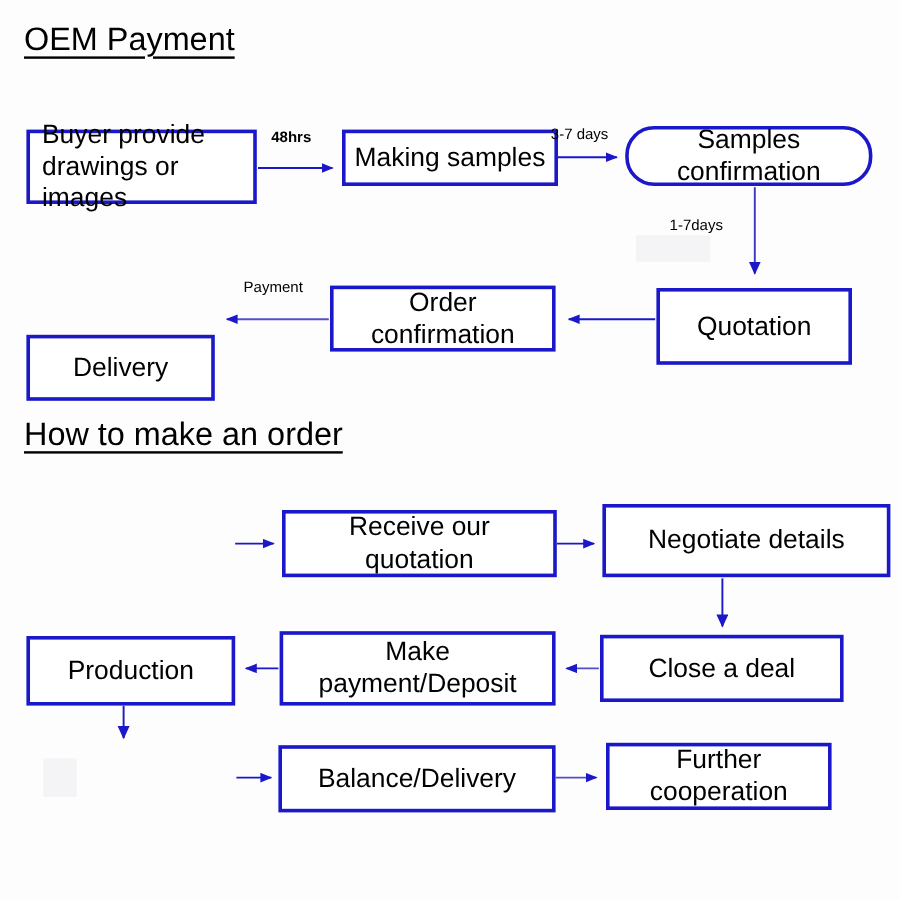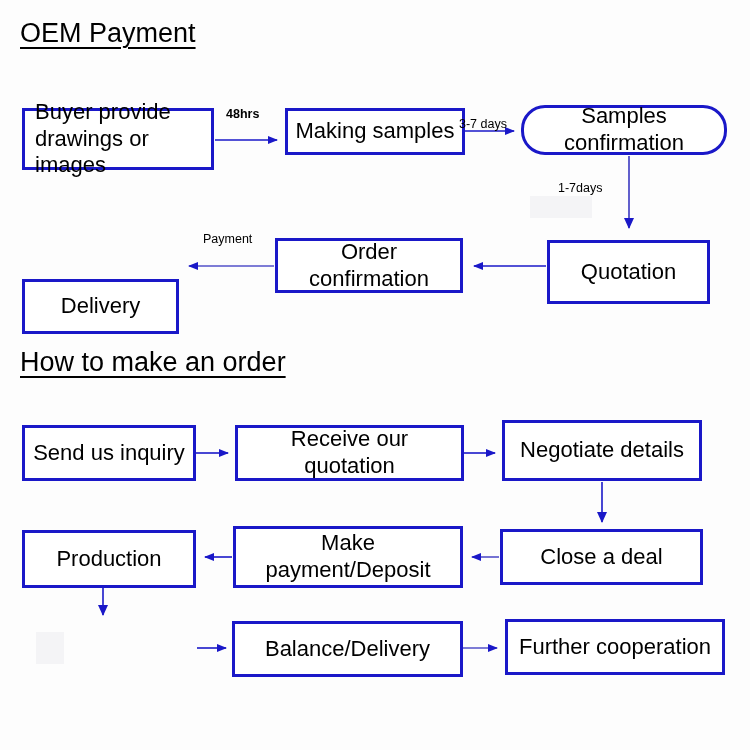--- a/index.html
+++ b/index.html
@@ -135,38 +135,37 @@
   <div class="node" style="left:521px; top:105px; width:206px; height:50px;border-radius:24px;">Samples confirmation</div>
 
   <div class="node" style="left:547px; top:240px; width:163px; height:64px;">Quotation</div>
 
   <div class="node" style="left:275px; top:238px; width:188px; height:55px;">Order confirmation</div>
 
   <div class="node" style="left:22px; top:238px; width:157px; height:55px;margin-top:41px;">Delivery</div>
 
   <div class="edge-label" style="left:226px; top:107px;font-weight:bold;">48hrs</div>
 
-  <div class="edge-label" style="left:459px; top:105px;margin-top:12px;">3-7 days</div>
+  <div class="edge-label" style="left:459px; top:105px;">3-7 days</div>
 
   <div class="edge-label" style="left:558px; top:181px;">1-7days</div>
 
   <div class="edge-label" style="left:203px; top:232px;">Payment</div>
 
   <div class="heading" style="left:20px; top:347px;">How to make an order</div>
 
-  <div class="node" style="left:22px; top:425px; width:174px; height:56px;">Send us inquiry</div>
 
   <div class="node" style="left:235px; top:425px; width:229px; height:56px;">Receive our quotation</div>
 
-  <div class="node" style="left:502px; top:420px; width:200px; height:61px;">Negotiate details</div>
+  <div class="node" style="left:502px; top:420px; width:240px; height:61px;">Negotiate details</div>
 
   <div class="node" style="left:500px; top:529px; width:203px; height:56px;">Close a deal</div>
 
   <div class="node" style="left:233px; top:526px; width:230px; height:62px;">Make payment/Deposit</div>
 
   <div class="node" style="left:22px; top:530px; width:174px; height:58px;">Production</div>
 
 
   <div class="node" style="left:232px; top:621px; width:231px; height:56px;">Balance/Delivery</div>
 
-  <div class="node" style="left:505px; top:619px; width:220px; height:56px;">Further cooperation</div>
+  <div class="node" style="left:505px; top:619px; width:188px; height:56px;">Further cooperation</div>
 
 </div>
 
 </body></html>

